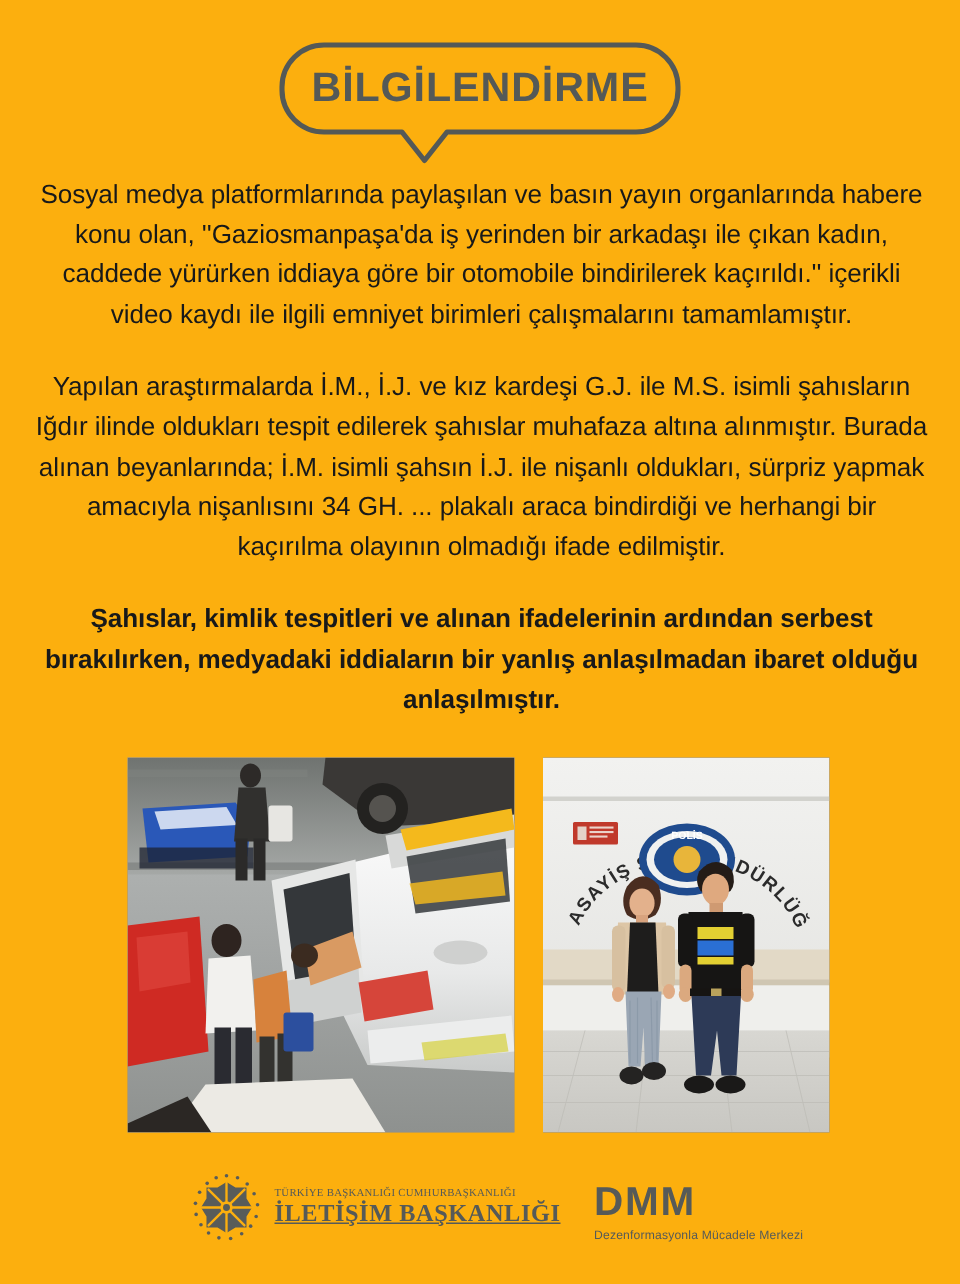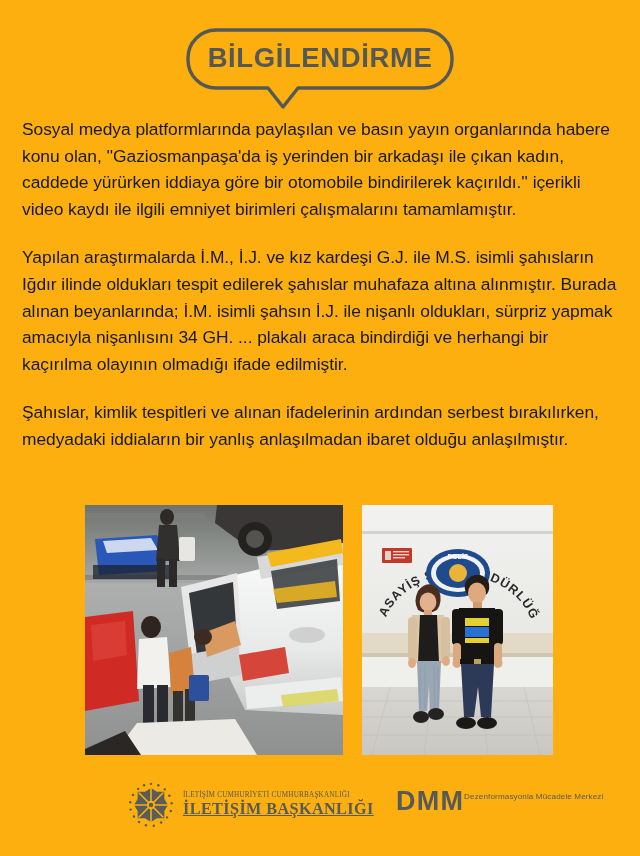--- a/index.html
+++ b/index.html
@@ -70,25 +70,25 @@
     left: 22px;
     top: 116px;
     width: 598px;
   }
 
   .para {
     color: #18191A;
     font-size: 17.4px;
     line-height: 26.6px;
     font-family: "Liberation Sans", sans-serif;
-    text-align: left;
+    text-align: center;
     margin-bottom: 22px;
     letter-spacing: -0.05px;
   }
-  .para:last-child { margin-bottom: 0; }
+  .para:last-child { margin-bottom: 0; font-weight: bold; }
 
   
   .photos {
     position: absolute;
     left: 0;
     top: 505px;
     width: 640px;
     height: 252px;
   }
 
@@ -154,21 +154,21 @@
     white-space: nowrap;
     line-height: 19px;
     text-decoration: underline;
   }
 
   .logo-dmm {
     position: absolute;
     left: 396px;
     top: 10px;
     display: flex;
-    flex-direction: row;
+    flex-direction: column;
     align-items: flex-start;
   }
 
   .dmm-main {
     font-family: "Liberation Sans", sans-serif;
     font-weight: bold;
     font-size: 27px;
     letter-spacing: 1.2px;
     color: #565A58;
     line-height: 27px;
@@ -450,21 +450,21 @@
           <line x1="50" y1="14" x2="50" y2="86"></line>
           <line x1="14" y1="50" x2="86" y2="50"></line>
           <line x1="24" y1="24" x2="76" y2="76"></line>
           <line x1="76" y1="24" x2="24" y2="76"></line>
         </g>
         <circle cx="50" cy="50" r="9" fill="#FCAF0E"></circle>
         <circle cx="50" cy="50" r="5" fill="#585c5a"></circle>
       </svg>
 
       <div class="ib-text">
-        <div class="ib-sup">İLETİŞİM CUMHURİYETİ CUMHURBAŞKANLIĞI</div>
+        <div class="ib-sup">TÜRKİYE BAŞKANLIĞI CUMHURBAŞKANLIĞI</div>
         <div class="ib-main">İLETİŞİM BAŞKANLIĞI</div>
       </div>
     </div>
 
     <div class="logo-dmm">
       <div class="dmm-main">DMM</div>
       <div class="dmm-sub">Dezenformasyonla Mücadele Merkezi</div>
     </div>
   </div>
 

